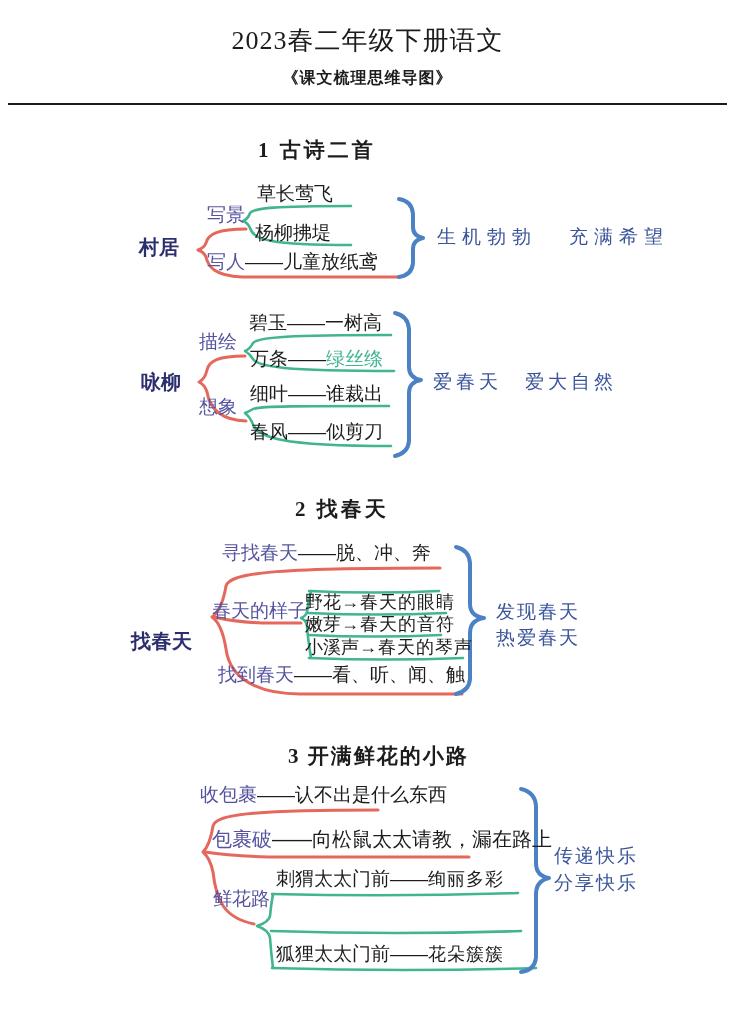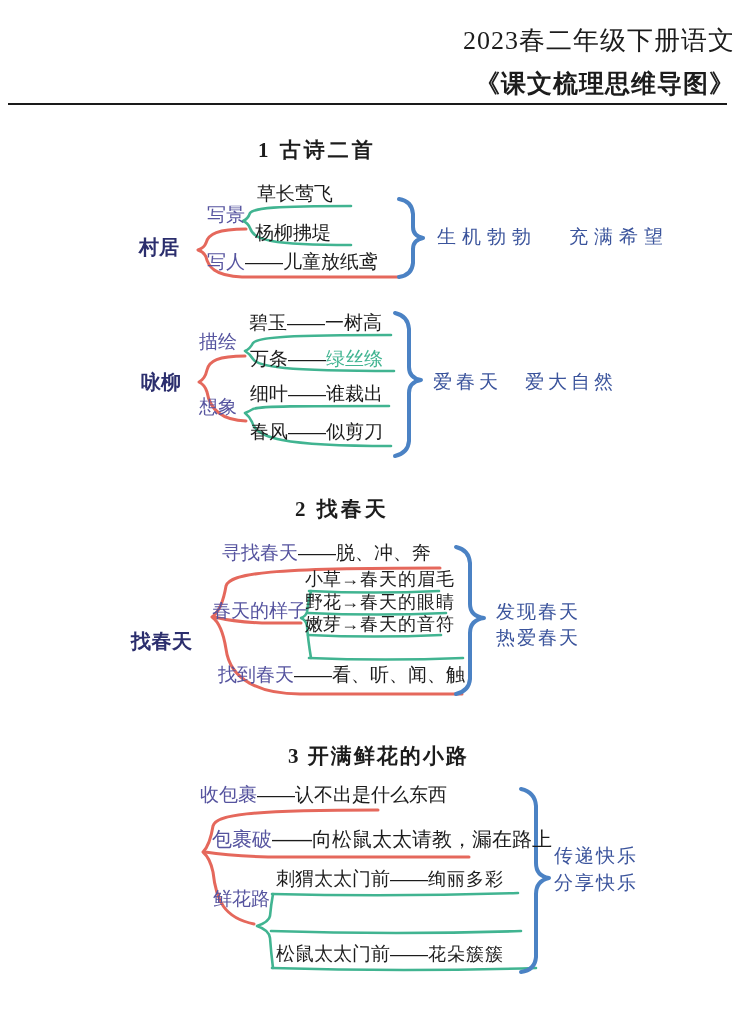--- a/index.html
+++ b/index.html
@@ -3,23 +3,23 @@
 <meta charset="utf-8">
 <style>
   :root{
     --ink:#1c1c1c; --navy:#2b2e6d; --purple:#56549f;
     --blue:#3b549c; --red:#e5685c; --green:#41b491; --brace:#4b82c4;
   }
   html,body{margin:0;padding:0;background:#e8e8e8;}
   #page{position:relative;width:735px;height:1024px;background:#ffffff;overflow:hidden;
         font-family:"Liberation Sans",sans-serif;color:var(--ink);}
   .abs{position:absolute;line-height:1.15;white-space:nowrap;}
-  .center{left:0;width:735px;text-align:right;}
+  .center{left:0;width:735px;text-align:center;}
   .title{font-family:"Liberation Serif",serif;font-size:26px;letter-spacing:1px;}
-  .subtitle{font-family:Liberation Serif, serif;font-size:25px;font-weight:bold;letter-spacing:1px;}
+  .subtitle{font-family:Liberation Mono, monospace;font-size:16px;font-weight:bold;letter-spacing:1px;}
   .divider{position:absolute;left:8px;top:103px;width:719px;height:0;border-top:2.5px solid #1a1a1a;}
   .heading{font-family:"Liberation Serif",serif;font-size:21px;font-weight:bold;letter-spacing:3px;}
   .topic{font-size:20px;font-weight:bold;color:var(--navy);}
   .topic.big{letter-spacing:0.5px;margin-top:24px;}
   .plabel{color:var(--purple);}
   .row{font-size:19px;}
   .row .kai{font-family:"Liberation Serif",serif;font-size:18px;letter-spacing:1px;}
   .greentxt{color:var(--green);}
   .note{font-family:"Liberation Serif",serif;font-size:19px;color:var(--blue);text-align:right;}
   .ls6{letter-spacing:6px;} .ls4{letter-spacing:4px;} .ls2{letter-spacing:2px;}
@@ -86,32 +86,32 @@
   <div class="abs row txt" style="left:250px;top:383px">细叶——谁裁出</div>
   <div class="abs row plabel txt" style="left:199px;top:396px">想象</div>
   <div class="abs row txt" style="left:250px;top:421px">春风——似剪刀</div>
   <div class="abs note ls4 txt" style="left:433px;top:371px">爱春天</div>
   <div class="abs note ls4 txt" style="left:525px;top:371px">爱大自然</div>
 
   <div class="abs heading txt" style="left:295px;top:497px">2 找春天</div>
 
   <div class="abs row txt" style="left:222px;top:542px"><span class="plabel">寻找春天</span><span>——脱、冲、奔</span></div>
 
-  <div class="abs row txt" style="left:305px;top:569px;font-size:18px"><span>小草</span><span class="kai">→春天的眉毛</span></div>
   <div class="abs row txt" style="left:305px;top:592px;font-size:18px"><span>野花</span><span class="kai">→春天的眼睛</span></div>
   <div class="abs topic big txt" style="left:131px;top:606px">找春天</div>
   <div class="abs row plabel txt" style="left:212px;top:600px">春天的样子</div>
   <div class="abs row txt" style="left:305px;top:614px;font-size:18px"><span>嫩芽</span><span class="kai">→春天的音符</span></div>
+  <div class="abs row txt" style="left:305px;top:637px;font-size:18px"><span>小溪声</span><span class="kai">→春天的琴声</span></div>
   <div class="abs row txt" style="left:218px;top:664px"><span class="plabel">找到春天</span><span>——看、听、闻、触</span></div>
   <div class="abs note ls2 txt" style="left:496px;top:601px">发现春天</div>
   <div class="abs note ls2 txt" style="left:496px;top:627px">热爱春天</div>
 
   <div class="abs heading ls2 txt" style="left:288px;top:744px;letter-spacing:2px">3 开满鲜花的小路</div>
 
   <div class="abs row txt" style="left:200px;top:784px"><span class="plabel">收包裹</span><span>——认不出是什么东西</span></div>
   <div class="abs row txt" style="left:212px;top:828px;font-size:20px"><span class="plabel">包裹破</span><span>——向松鼠太太请教，漏在路上</span></div>
   <div class="abs row plabel txt" style="left:213px;top:888px">鲜花路</div>
   <div class="abs row txt" style="left:276px;top:868px"><span>刺猬太太门前——</span><span class="kai">绚丽多彩</span></div>
-  <div class="abs row txt" style="left:276px;top:943px"><span>松鼠太太门前——</span><span class="kai">花朵簇簇</span></div>
+  <div class="abs row txt" style="left:276px;top:943px"><span>狐狸太太门前——</span><span class="kai">花朵簇簇</span></div>
   <div class="abs note ls2 txt" style="left:554px;top:845px">传递快乐</div>
   <div class="abs note ls2 txt" style="left:554px;top:872px">分享快乐</div>
 
 </div>
 
 </body></html>

